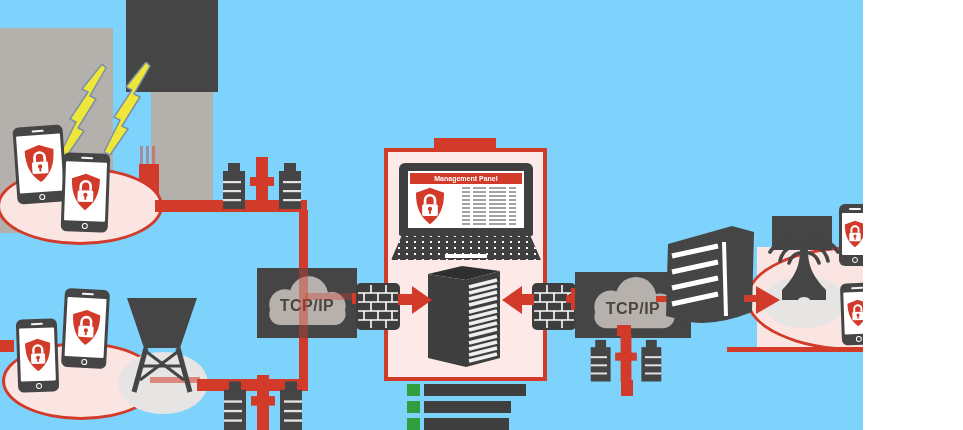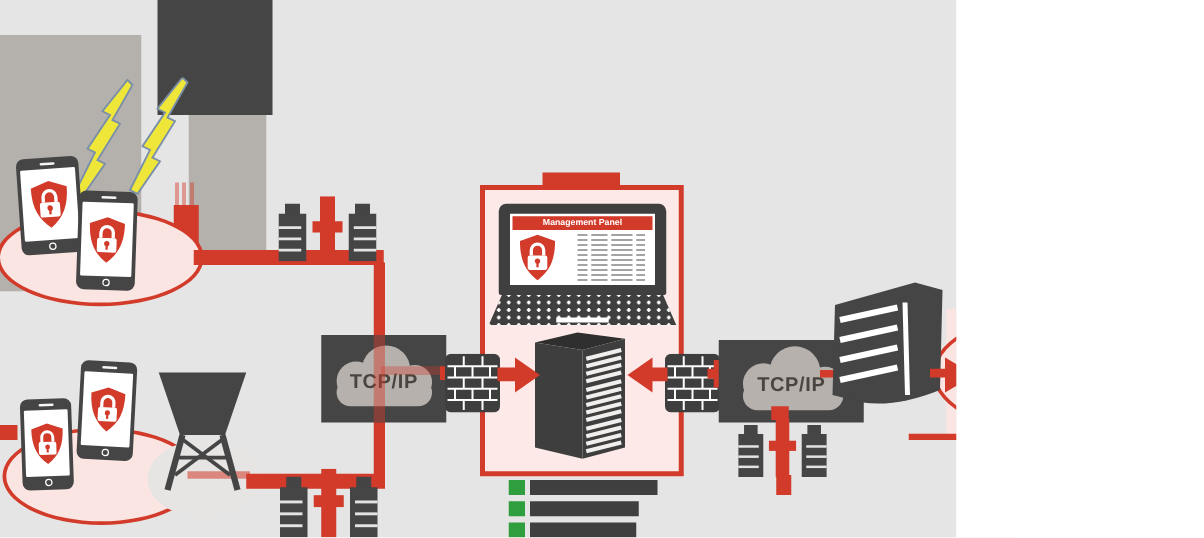--- a/index.html
+++ b/index.html
@@ -1,16 +1,16 @@
 <!DOCTYPE html>
 <html><head>
 <meta charset="utf-8">
 <style>
   html,body{margin:0;padding:0;background:#fff;}
-  #canvas{position:relative;width:765px;height:430px;background:#e5e5e5;overflow:hidden;
+  #canvas{position:relative;width:863px;height:430px;background:#7dd3fc;overflow:hidden;
           font-family:"Liberation Sans",sans-serif;}
   .abs{position:absolute;}
   .red{background:#d23a2a;}
   .ellipse{border:3px solid #d23a2a;background:#fbe5e2;border-radius:50%;box-sizing:border-box;}
   .shadow-ellipse{background:#e7e5e3;border-radius:50%;}
   .bldg-gray{background:#b4b0ab;}
   .bldg-dark{background:#454545;}
   .phone{position:absolute;background:#454545;border-radius:6px;}
   .phone .scr{position:absolute;left:3px;right:3px;top:9px;bottom:11px;background:#fff;border-radius:1px;
               display:flex;align-items:center;justify-content:center;}

